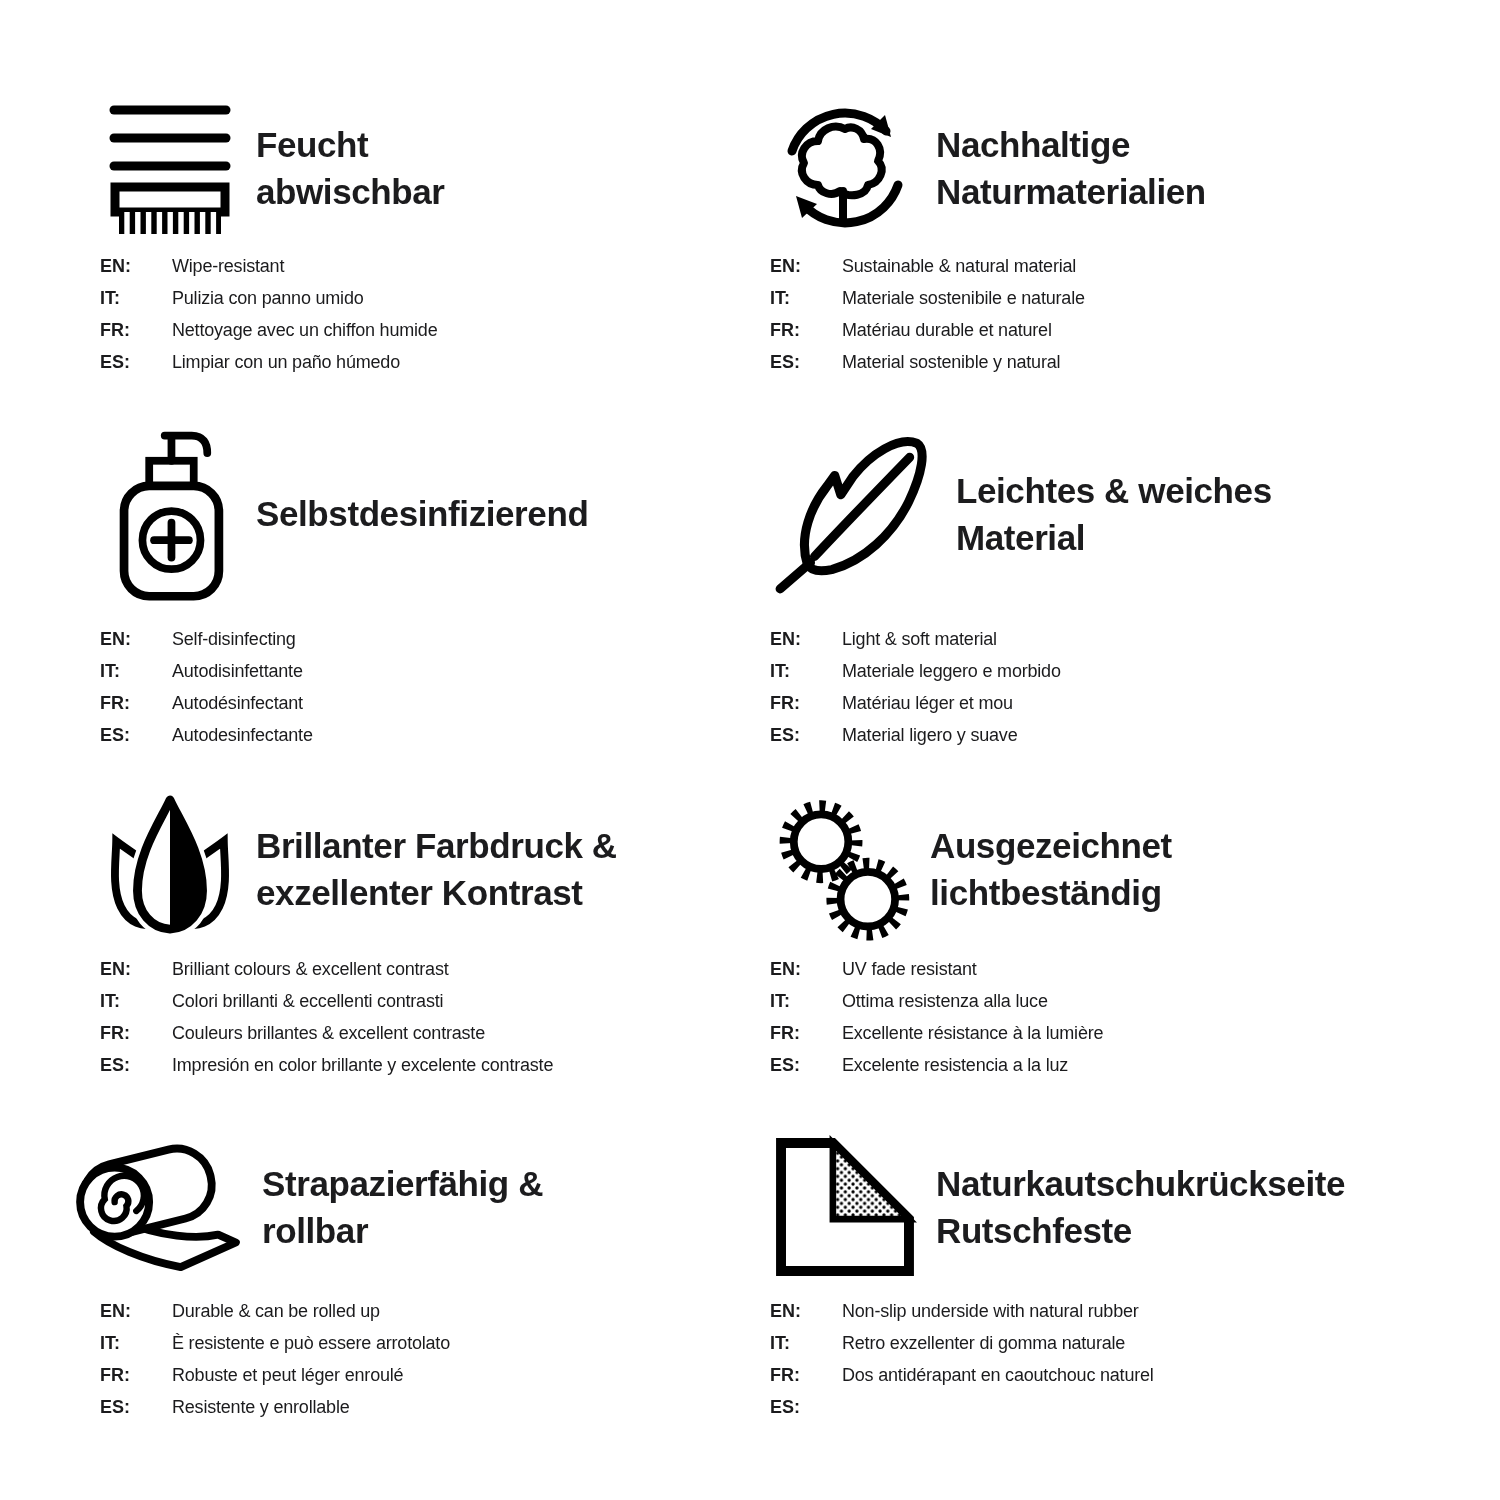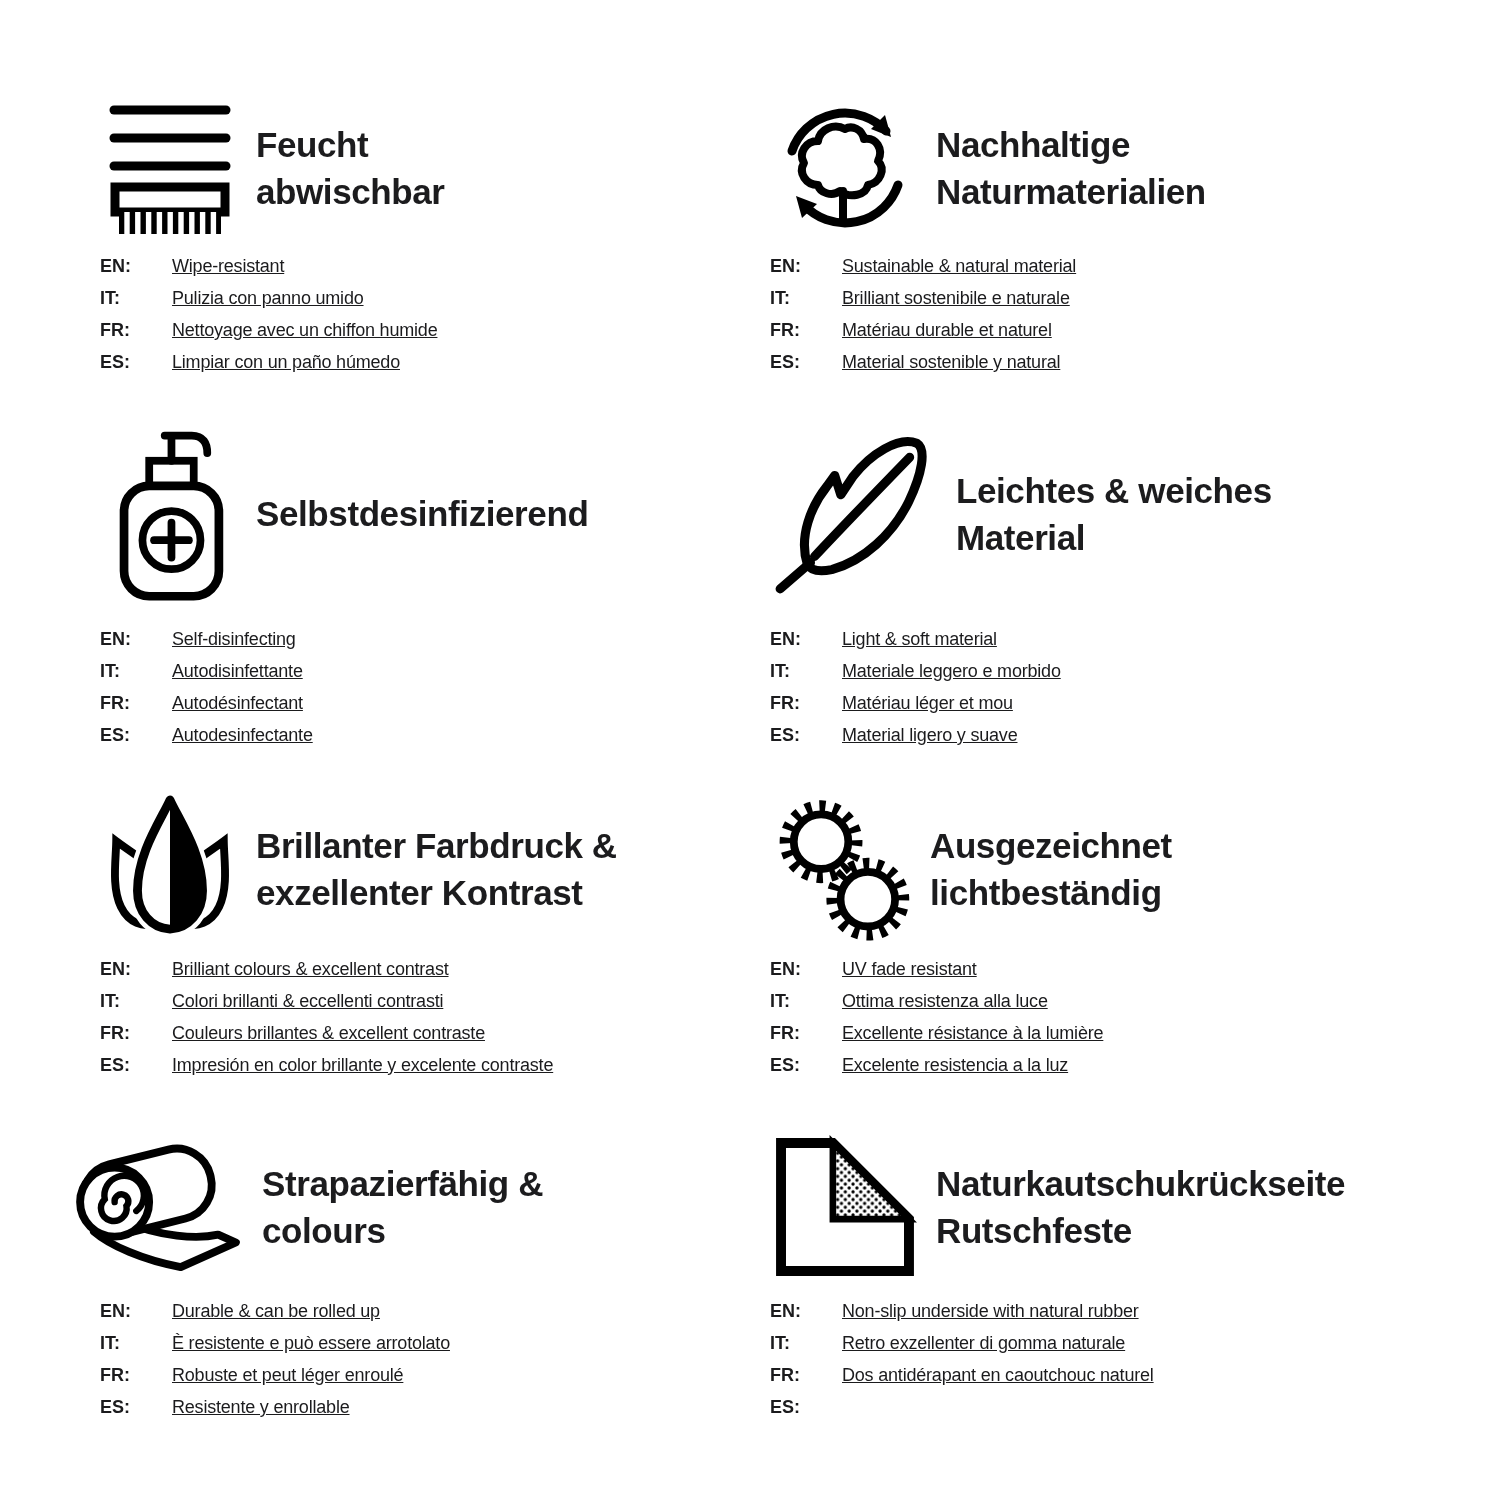--- a/index.html
+++ b/index.html
@@ -9,21 +9,21 @@
         grid-template-columns:670px 700px;grid-template-rows:318px 380px 335px 360px;}
   .feature{display:flex;flex-direction:column;}
   .head{display:flex;align-items:center;height:var(--head-h,165px);}
   .icon-box{flex:0 0 var(--icon-w,140px);display:flex;justify-content:center;align-items:center;}
   .title{margin:0 0 0 16px;font-size:35px;font-weight:700;line-height:47px;letter-spacing:-0.4px;color:#1c1c1e;}
   .title span{display:block;white-space:nowrap;}
   .title span:empty{display:none;}
   .translations{list-style:none;margin:2px 0 0 0;padding:0;}
   .t-row{display:flex;font-size:18px;line-height:32px;}
   .t-label{flex:0 0 72px;font-weight:700;}
-  .t-text{font-weight:400;white-space:nowrap;letter-spacing:-0.2px;text-decoration:underline;}
+  .t-text{font-weight:400;white-space:nowrap;letter-spacing:-0.2px;}
   .col-right{--icon-w:144px;}
   svg{display:block;}
   .pull-left{margin-left:-30px;}
 </style>
 </head>
 <body>
 
 <div class="canvas">
 <div class="grid">
 
@@ -93,21 +93,21 @@
         <span>Naturmaterialien</span>
       </h2>
     </div>
     <ul class="translations">
       <li class="t-row">
             <span class="t-label">EN:</span>
             <span class="t-text">Sustainable &amp; natural material</span>
           </li>
       <li class="t-row">
             <span class="t-label">IT:</span>
-            <span class="t-text">Brilliant sostenibile e naturale</span>
+            <span class="t-text">Materiale sostenibile e naturale</span>
           </li>
       <li class="t-row">
             <span class="t-label">FR:</span>
             <span class="t-text">Matériau durable et naturel</span>
           </li>
       <li class="t-row">
             <span class="t-label">ES:</span>
             <span class="t-text">Material sostenible y natural</span>
           </li>
     </ul>
@@ -262,21 +262,21 @@
           <path d="M55 86 C 92 101, 128 104, 150 99 L 168 107 L 112 132 C 74 125, 40 110, 24 96 Z" fill="#fff" stroke="#000" stroke-width="8" stroke-linejoin="round"></path>
           <g transform="rotate(-14 75 55)">
             <rect x="12" y="20" width="132" height="72" rx="35" fill="#fff" stroke="#000" stroke-width="8"></rect>
           </g>
           <circle cx="45" cy="66" r="35" fill="#fff" stroke="#000" stroke-width="8"></circle>
           <path d="M45 66 a7 7 0 1 1 12 4 a13 13 0 1 1 -22 -7 a20 20 0 1 1 32 12" fill="none" stroke="#000" stroke-width="6.5" stroke-linecap="round"></path>
         </svg>
       </div>
       <h2 class="title">
         <span>Strapazierfähig &amp;</span>
-        <span>colours</span>
+        <span>rollbar</span>
       </h2>
     </div>
     <ul class="translations">
       <li class="t-row">
             <span class="t-label">EN:</span>
             <span class="t-text">Durable &amp; can be rolled up</span>
           </li>
       <li class="t-row">
             <span class="t-label">IT:</span>
             <span class="t-text">È resistente e può essere arrotolato</span>

